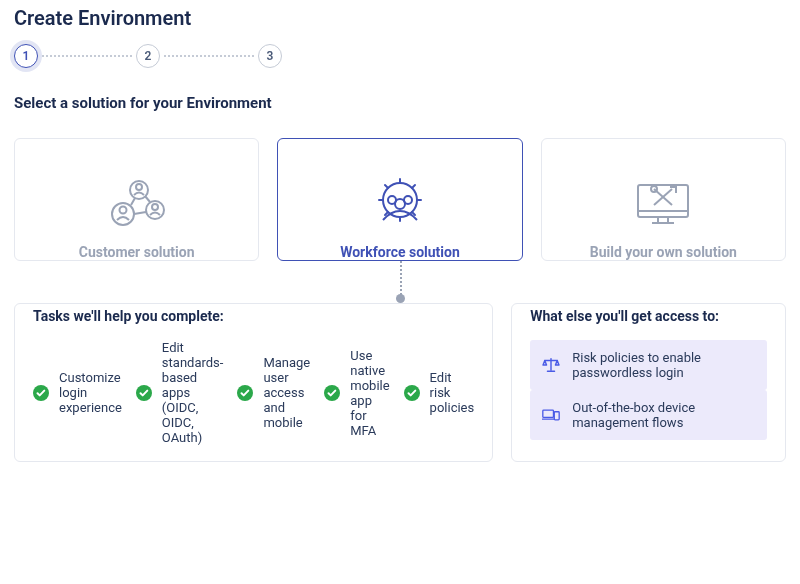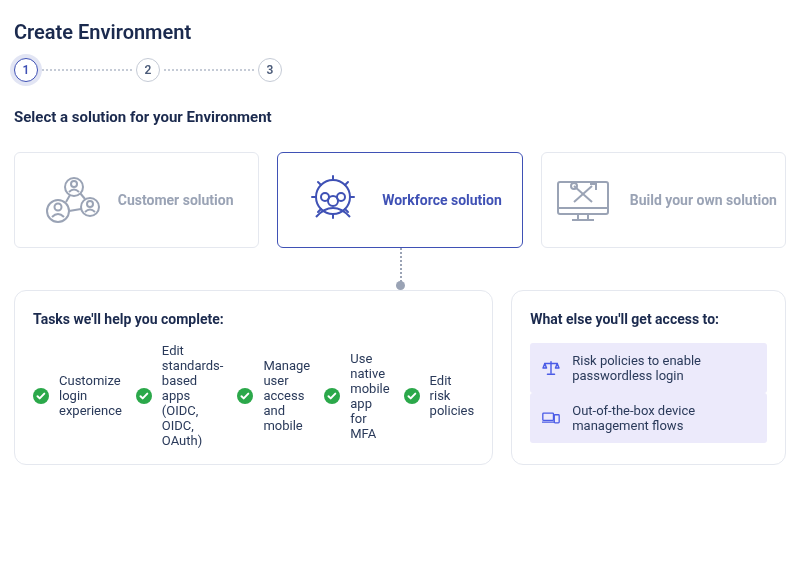--- a/index.html
+++ b/index.html
@@ -8,21 +8,21 @@
     background: #ffffff;
     color: #1b2a4e;
     width: 800px;
     height: 584px;
     padding: 0 14px 0 14px;
   }
   .page-title {
     font-size: 20px;
     font-weight: 600;
     color: #1b2a4e;
-    padding-top: 20px;
+    padding-top: 6px;
   }
   
   .stepper {
     display: flex;
     align-items: center;
     margin-top: 14px;
     margin-bottom: 26px;
   }
   .step {
     width: 24px;
@@ -57,25 +57,25 @@
   }
   
   .cards {
     display: flex;
     gap: 18px;
   }
   .card {
     flex: 1 1 0;
     border: 1px solid #e5e8ef;
     border-radius: 6px;
-    height: 96px;
-    display: flex;
-    flex-direction: row;
-    align-items: center;
-    justify-content: center;
+    height: 123px;
+    display: flex;
+    flex-direction: column;
+    align-items: center;
+    justify-content: flex-end;
     gap: 14px;
     cursor: pointer;
     background: #fff;
   }
   .card.selected {
     border: 1.5px solid #3f51b5;
   }
   .card-icon {
     height: 54px;
     display: flex;
@@ -117,22 +117,22 @@
     background: #9aa3b5;
   }
   
   .panels {
     display: flex;
     gap: 18px;
   }
   .panel {
     flex: 1 1 0;
     border: 1px solid #e5e8ef;
-    border-radius: 12px;
-    padding: 20px 18px 16px 18px;
+    border-radius: 6px;
+    padding: 4px 18px 16px 18px;
     background: #fff;
   }
   .panel-title {
     font-size: 14px;
     font-weight: 700;
     color: #1b2a4e;
     margin-bottom: 16px;
   }
   .task-list {
     list-style: none;

